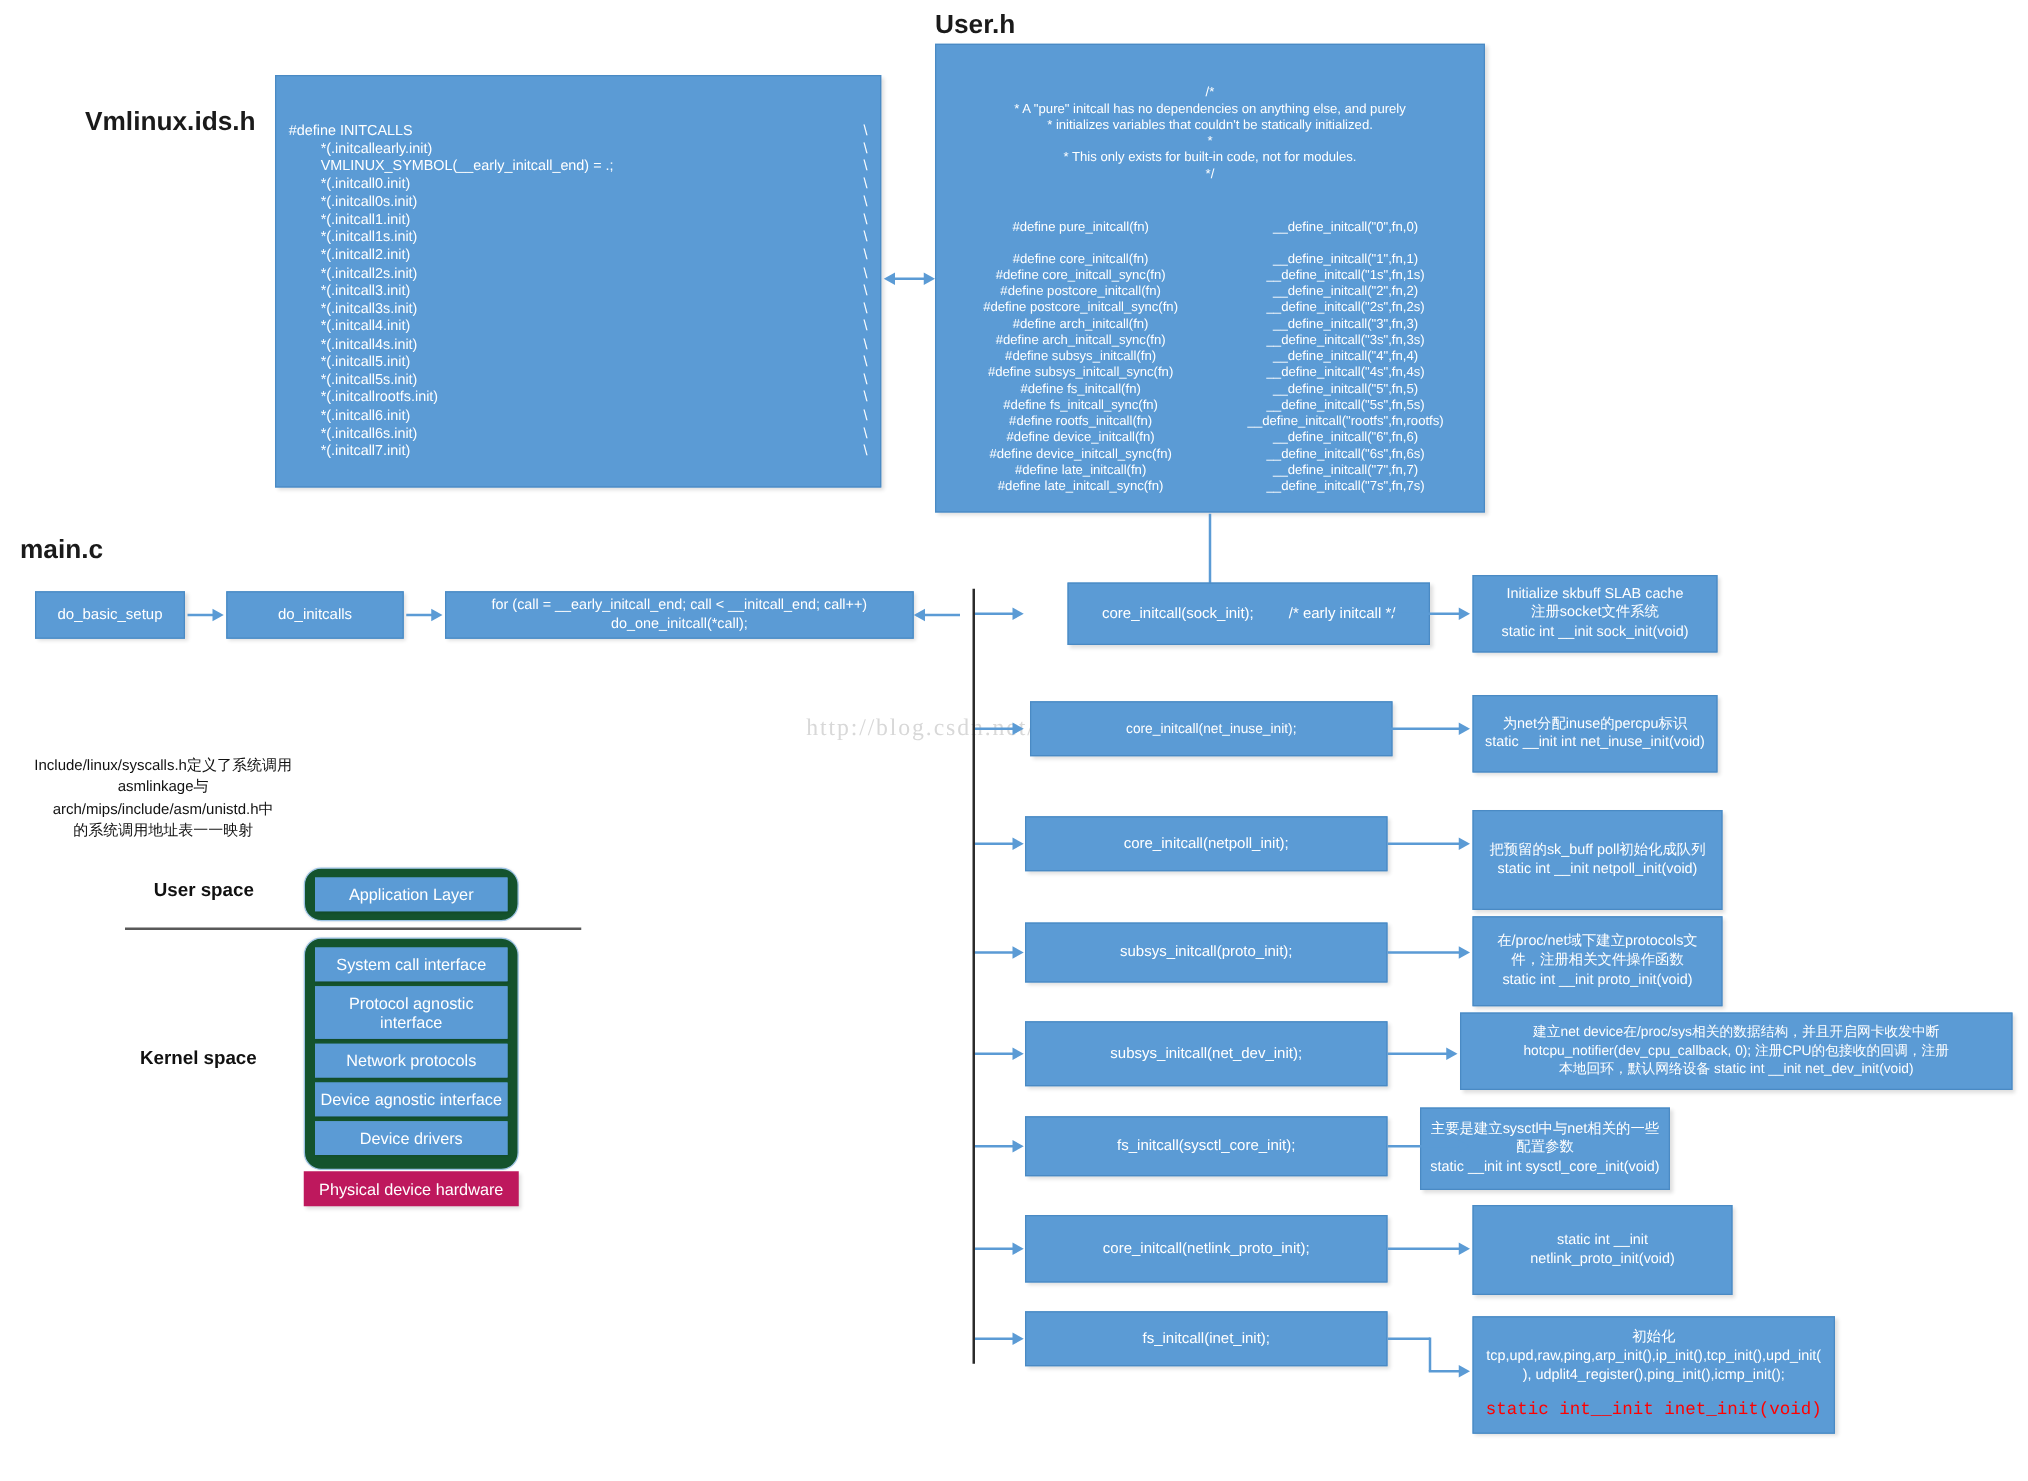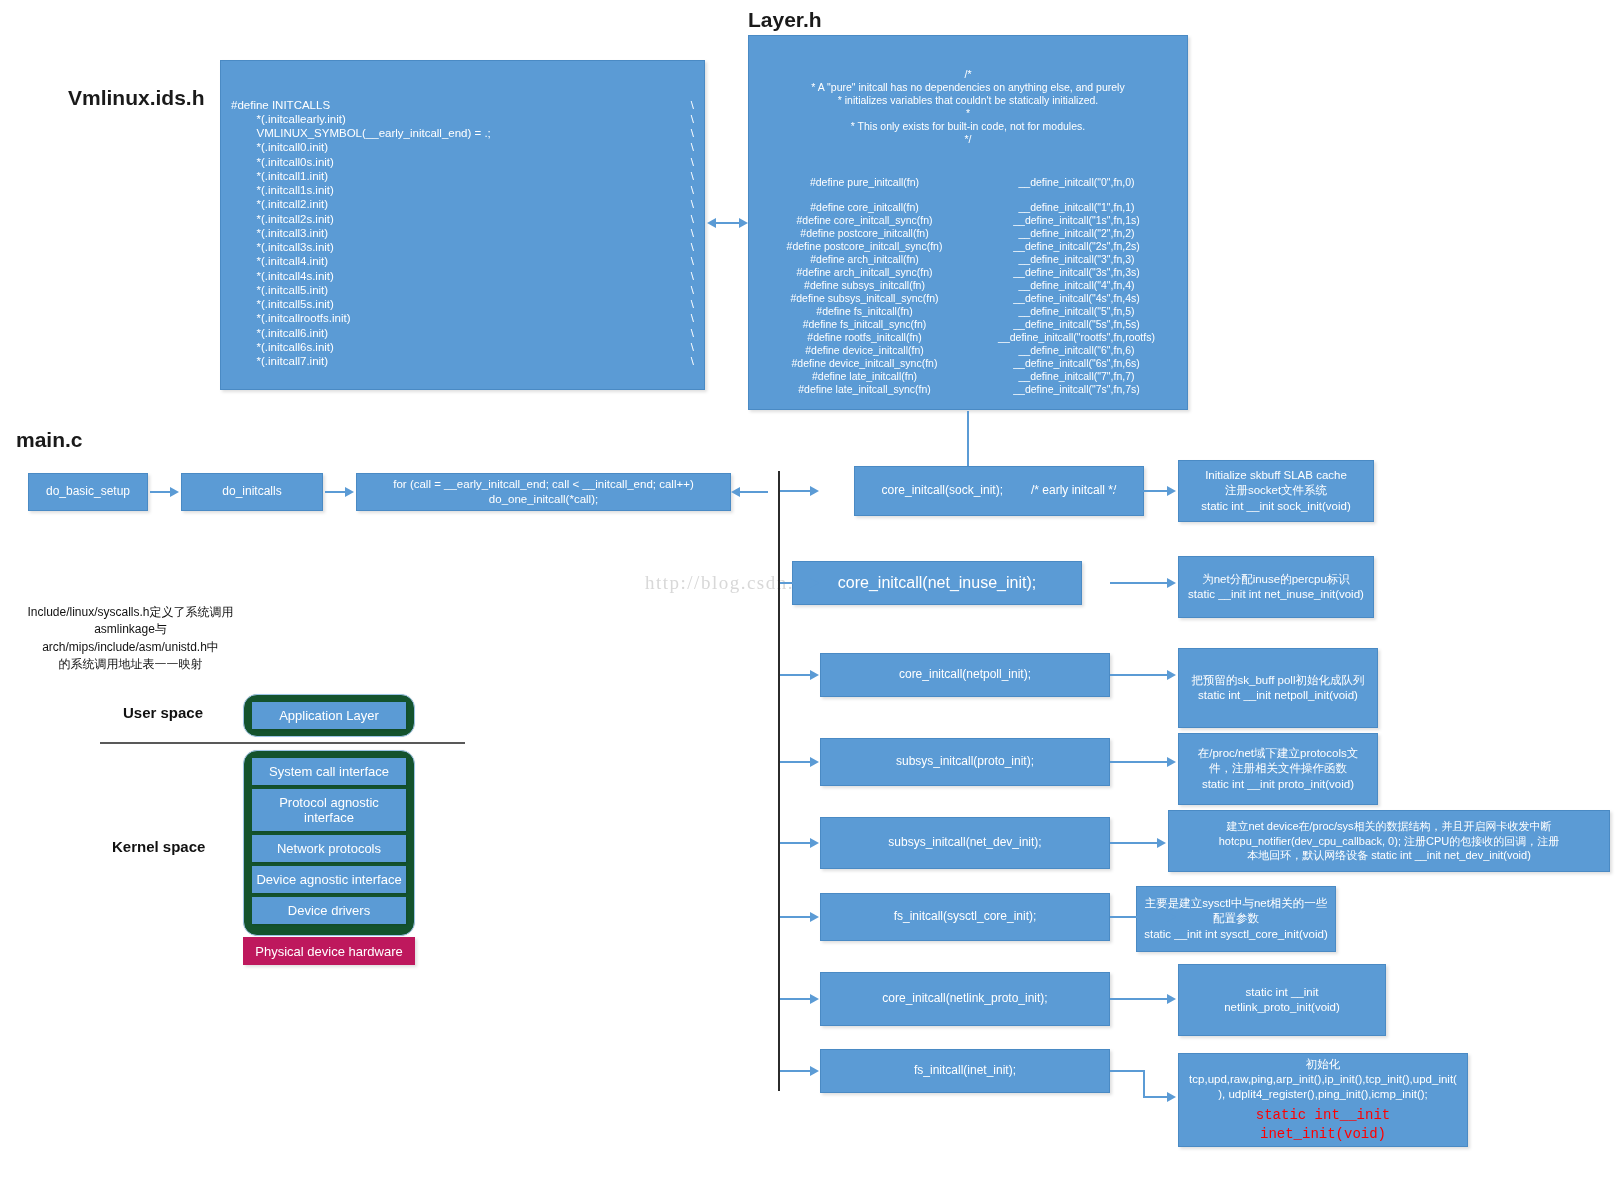--- a/index.html
+++ b/index.html
@@ -84,21 +84,21 @@
     font-size:14px;
   }
   .cjk{font-family:"Liberation Sans","DejaVu Sans",sans-serif;}
 </style>
 </head>
 <body>
 
 <div class="abs watermark" style="left:645px;top:572px;">http://blog.csdn.net/zxorange321</div>
 
 <div class="abs sec-title" style="left:68px;top:86px;">Vmlinux.ids.h</div>
-<div class="abs sec-title" style="left:748px;top:8px;">Layer.h</div>
+<div class="abs sec-title" style="left:748px;top:8px;">User.h</div>
 <div class="abs sec-title" style="left:16px;top:428px;">main.c</div>
 
 <div class="abs bluebox code" style="left:220px;top:60px;width:485px;height:330px;font-size:11.5px;">
   <div id="vmlinux-lines"><div class="row2"><span>#define INITCALLS</span><span>\</span></div><div class="row2"><span>        *(.initcallearly.init)</span><span>\</span></div><div class="row2"><span>        VMLINUX_SYMBOL(__early_initcall_end) = .;</span><span>\</span></div><div class="row2"><span>        *(.initcall0.init)</span><span>\</span></div><div class="row2"><span>        *(.initcall0s.init)</span><span>\</span></div><div class="row2"><span>        *(.initcall1.init)</span><span>\</span></div><div class="row2"><span>        *(.initcall1s.init)</span><span>\</span></div><div class="row2"><span>        *(.initcall2.init)</span><span>\</span></div><div class="row2"><span>        *(.initcall2s.init)</span><span>\</span></div><div class="row2"><span>        *(.initcall3.init)</span><span>\</span></div><div class="row2"><span>        *(.initcall3s.init)</span><span>\</span></div><div class="row2"><span>        *(.initcall4.init)</span><span>\</span></div><div class="row2"><span>        *(.initcall4s.init)</span><span>\</span></div><div class="row2"><span>        *(.initcall5.init)</span><span>\</span></div><div class="row2"><span>        *(.initcall5s.init)</span><span>\</span></div><div class="row2"><span>        *(.initcallrootfs.init)</span><span>\</span></div><div class="row2"><span>        *(.initcall6.init)</span><span>\</span></div><div class="row2"><span>        *(.initcall6s.init)</span><span>\</span></div><div class="row2"><span>        *(.initcall7.init)</span><span>\</span></div></div>
   <div style="text-align:center;margin-top:6px;">*(.initcall7s.init)</div>
 </div>
 
 <div class="abs bluebox code" style="left:748px;top:35px;width:440px;height:375px;font-size:10.5px;padding:6px 8px;">
   <div id="inith-comment" style="text-align:center;"><div>/*</div><div>* A "pure" initcall has no dependencies on anything else, and purely</div><div>* initializes variables that couldn't be statically initialized.</div><div>*</div><div>* This only exists for built-in code, not for modules.</div><div>*/</div></div>
   <div id="inith-defines" style="margin-top:4px;"><div style="display: flex; justify-content: space-between;"><span style="width: 215px; text-align: center;">#define pure_initcall(fn)</span><span style="width: 205px; text-align: center;">__define_initcall("0",fn,0)</span></div><div style="display: flex; justify-content: space-between; margin-top: 12px;"><span style="width: 215px; text-align: center;">#define core_initcall(fn)</span><span style="width: 205px; text-align: center;">__define_initcall("1",fn,1)</span></div><div style="display: flex; justify-content: space-between;"><span style="width: 215px; text-align: center;">#define core_initcall_sync(fn)</span><span style="width: 205px; text-align: center;">__define_initcall("1s",fn,1s)</span></div><div style="display: flex; justify-content: space-between;"><span style="width: 215px; text-align: center;">#define postcore_initcall(fn)</span><span style="width: 205px; text-align: center;">__define_initcall("2",fn,2)</span></div><div style="display: flex; justify-content: space-between;"><span style="width: 215px; text-align: center;">#define postcore_initcall_sync(fn)</span><span style="width: 205px; text-align: center;">__define_initcall("2s",fn,2s)</span></div><div style="display: flex; justify-content: space-between;"><span style="width: 215px; text-align: center;">#define arch_initcall(fn)</span><span style="width: 205px; text-align: center;">__define_initcall("3",fn,3)</span></div><div style="display: flex; justify-content: space-between;"><span style="width: 215px; text-align: center;">#define arch_initcall_sync(fn)</span><span style="width: 205px; text-align: center;">__define_initcall("3s",fn,3s)</span></div><div style="display: flex; justify-content: space-between;"><span style="width: 215px; text-align: center;">#define subsys_initcall(fn)</span><span style="width: 205px; text-align: center;">__define_initcall("4",fn,4)</span></div><div style="display: flex; justify-content: space-between;"><span style="width: 215px; text-align: center;">#define subsys_initcall_sync(fn)</span><span style="width: 205px; text-align: center;">__define_initcall("4s",fn,4s)</span></div><div style="display: flex; justify-content: space-between;"><span style="width: 215px; text-align: center;">#define fs_initcall(fn)</span><span style="width: 205px; text-align: center;">__define_initcall("5",fn,5)</span></div><div style="display: flex; justify-content: space-between;"><span style="width: 215px; text-align: center;">#define fs_initcall_sync(fn)</span><span style="width: 205px; text-align: center;">__define_initcall("5s",fn,5s)</span></div><div style="display: flex; justify-content: space-between;"><span style="width: 215px; text-align: center;">#define rootfs_initcall(fn)</span><span style="width: 205px; text-align: center;">__define_initcall("rootfs",fn,rootfs)</span></div><div style="display: flex; justify-content: space-between;"><span style="width: 215px; text-align: center;">#define device_initcall(fn)</span><span style="width: 205px; text-align: center;">__define_initcall("6",fn,6)</span></div><div style="display: flex; justify-content: space-between;"><span style="width: 215px; text-align: center;">#define device_initcall_sync(fn)</span><span style="width: 205px; text-align: center;">__define_initcall("6s",fn,6s)</span></div><div style="display: flex; justify-content: space-between;"><span style="width: 215px; text-align: center;">#define late_initcall(fn)</span><span style="width: 205px; text-align: center;">__define_initcall("7",fn,7)</span></div><div style="display: flex; justify-content: space-between;"><span style="width: 215px; text-align: center;">#define late_initcall_sync(fn)</span><span style="width: 205px; text-align: center;">__define_initcall("7s",fn,7s)</span></div></div>
@@ -136,21 +136,21 @@
     </div>
     <div class="abs hline" style="left: 780px; top: 490px; width: 32px;"></div>
     <div class="abs arrow-r" style="left: 810px; top: 486px;"></div>
     <div class="abs bluebox" style="left: 1178px; top: 460px; width: 196px; height: 62px; font-size: 11.5px; flex-direction: column; padding: 3px 5px;">
       <span class="cjk">Initialize skbuff SLAB cache</span>
       <span class="cjk">注册socket文件系统</span>
       <span class="cjk">static int __init sock_init(void)</span>
     </div>
     <div class="abs hline" style="left: 1110px; top: 490px; width: 58px;"></div>
     <div class="abs arrow-r" style="left: 1167px; top: 486px;"></div>
-    <div class="abs bluebox" style="left: 792px; top: 561px; width: 290px; height: 44px; font-size: 16px;">core_initcall(net_inuse_init);</div>
+    <div class="abs bluebox" style="left: 824px; top: 561px; width: 290px; height: 44px; font-size: 11px;">core_initcall(net_inuse_init);</div>
     <div class="abs hline" style="left: 780px; top: 582px; width: 32px;"></div>
     <div class="abs arrow-r" style="left: 810px; top: 578px;"></div>
     <div class="abs bluebox" style="left: 1178px; top: 556px; width: 196px; height: 62px; font-size: 11.5px; flex-direction: column; padding: 3px 5px;">
       <span class="cjk">为net分配inuse的percpu标识</span>
       <span class="cjk">static __init int net_inuse_init(void)</span>
     </div>
     <div class="abs hline" style="left: 1110px; top: 582px; width: 58px;"></div>
     <div class="abs arrow-r" style="left: 1167px; top: 578px;"></div>
     <div class="abs bluebox" style="left: 820px; top: 653px; width: 290px; height: 44px; font-size: 12px;">core_initcall(netpoll_init);</div>
     <div class="abs hline" style="left: 780px; top: 674px; width: 32px;"></div>
@@ -196,21 +196,21 @@
     <div class="abs arrow-r" style="left: 810px; top: 994px;"></div>
     <div class="abs bluebox" style="left: 1178px; top: 964px; width: 208px; height: 72px; font-size: 11.5px; flex-direction: column; padding: 3px 5px;">
       <span class="cjk">static int __init</span>
       <span class="cjk">netlink_proto_init(void)</span>
     </div>
     <div class="abs hline" style="left: 1110px; top: 998px; width: 58px;"></div>
     <div class="abs arrow-r" style="left: 1167px; top: 994px;"></div>
     <div class="abs bluebox" style="left: 820px; top: 1049px; width: 290px; height: 44px; font-size: 12px;">fs_initcall(inet_init);</div>
     <div class="abs hline" style="left: 780px; top: 1070px; width: 32px;"></div>
     <div class="abs arrow-r" style="left: 810px; top: 1066px;"></div>
-    <div class="abs bluebox" style="left: 1178px; top: 1053px; width: 290px; height: 94px; font-size: 11.5px; flex-direction: column; padding: 3px 17px;">
+    <div class="abs bluebox" style="left: 1178px; top: 1053px; width: 290px; height: 94px; font-size: 11.5px; flex-direction: column; padding: 3px 5px;">
       <span class="cjk">初始化</span>
       <span class="cjk">tcp,upd,raw,ping,arp_init(),ip_init(),tcp_init(),upd_init(</span>
       <span class="cjk">), udplit4_register(),ping_init(),icmp_init();</span>
       <span style="height: 10px;"></span>
       <span class="red-mono">static int__init inet_init(void)</span>
     </div>
     <div class="abs hline" style="left: 1110px; top: 1070px; width: 34px;"></div>
     <div class="abs vline" style="left: 1143px; top: 1070px; height: 27px;"></div>
     <div class="abs hline" style="left: 1143px; top: 1096px; width: 26px;"></div>
     <div class="abs arrow-r" style="left: 1167px; top: 1092px;"></div>

